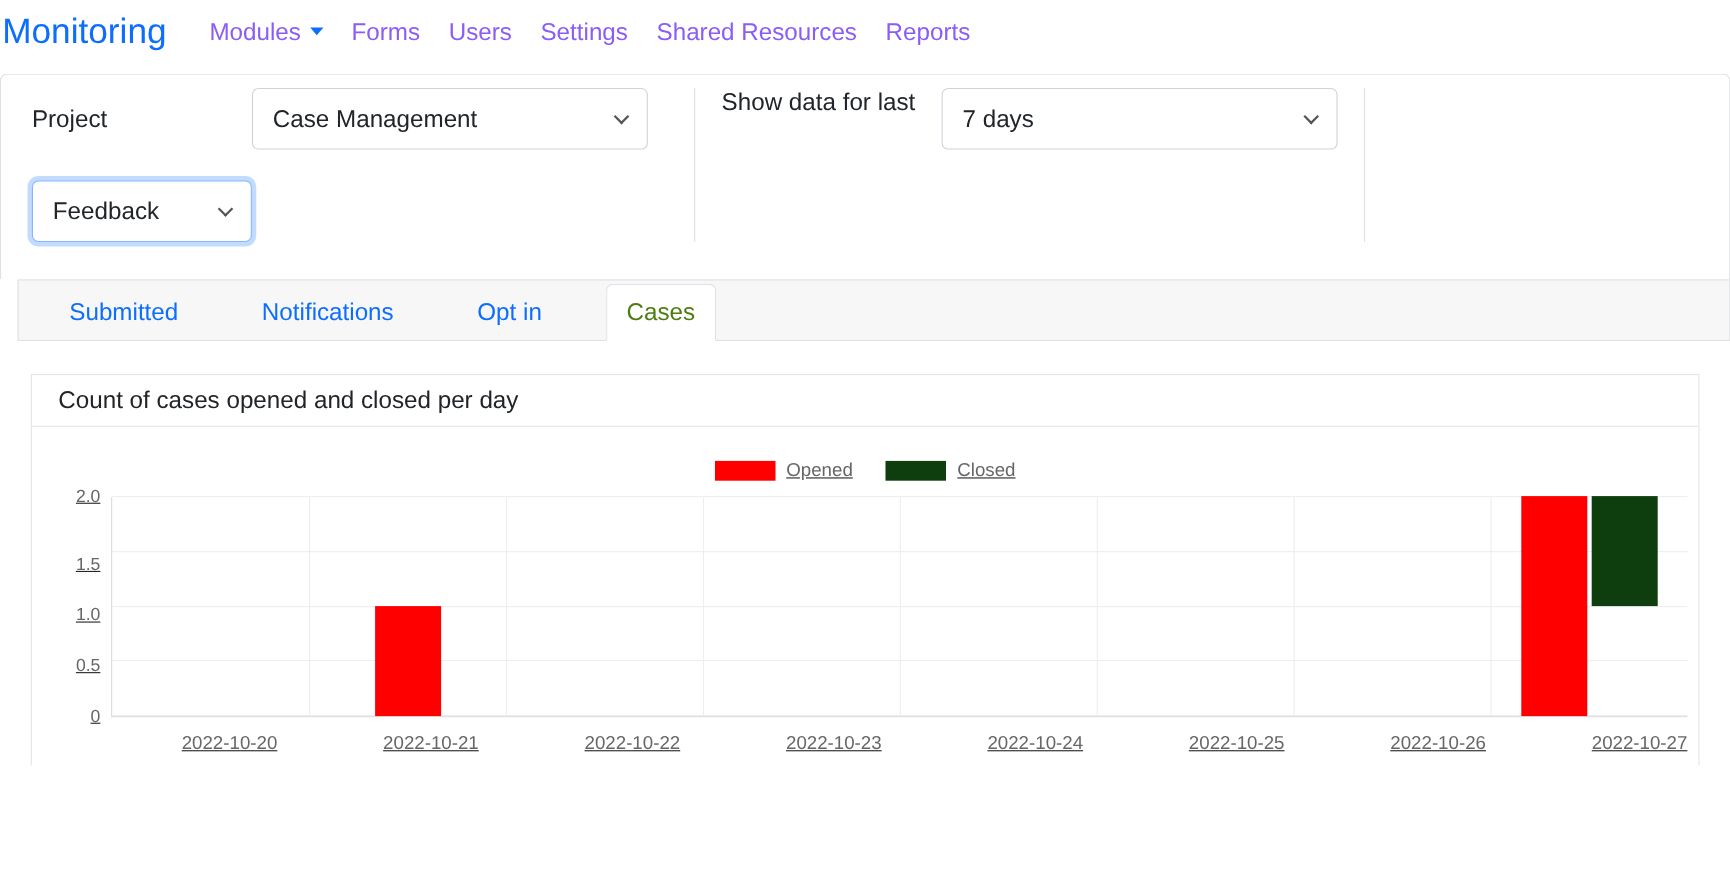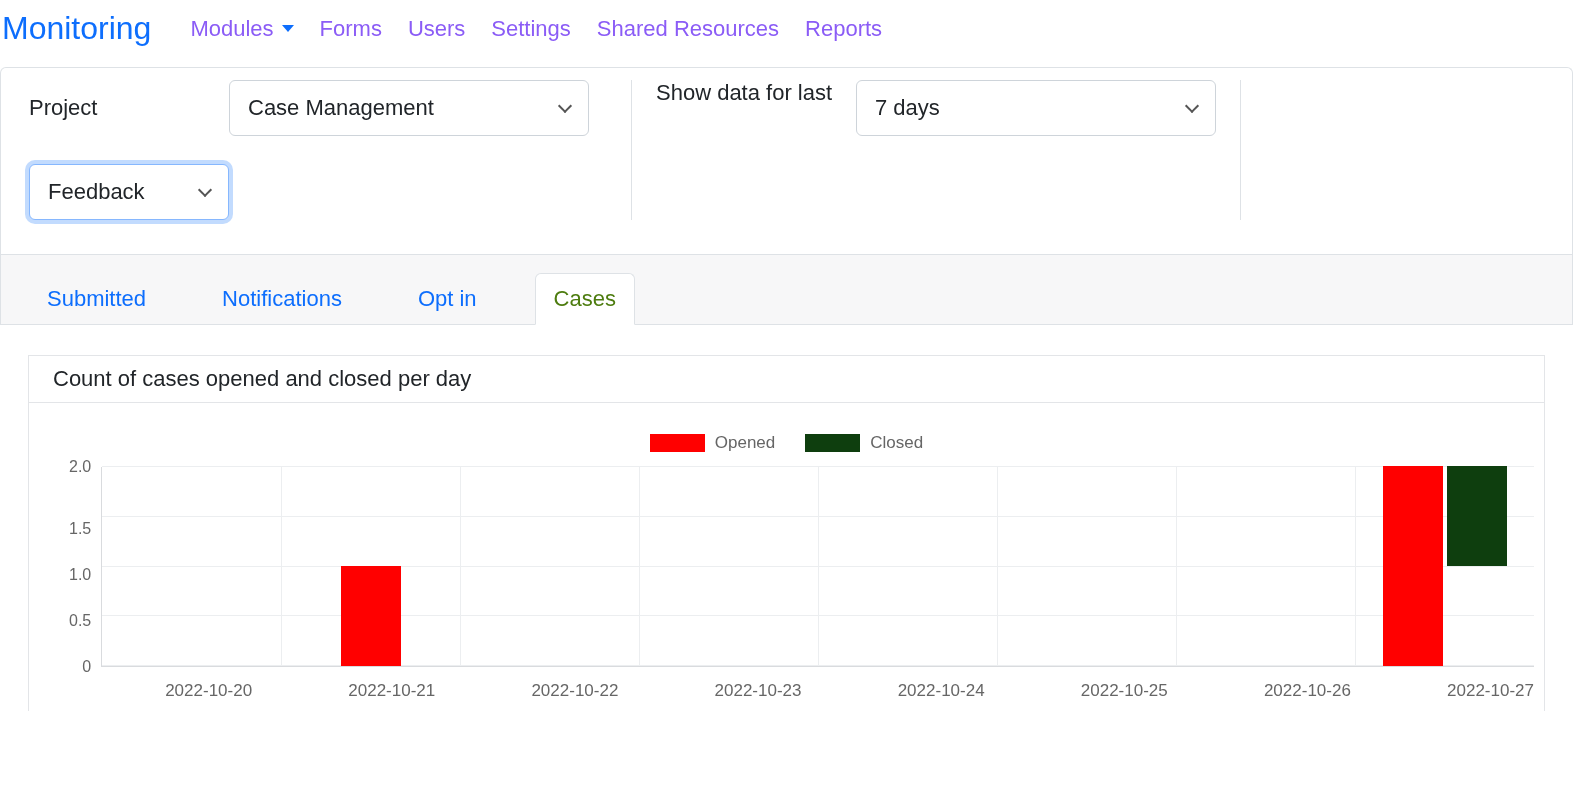--- a/index.html
+++ b/index.html
@@ -92,23 +92,24 @@
     border-color: #86b7fe;
     box-shadow: 0 0 0 4px rgba(13,110,253,.25);
   }
   .tab-bar {
     background: #f7f7f8;
     border: 1px solid #dee2e6;
     border-left: 1px solid #dee2e6;
     border-right: 1px solid #dee2e6;
     display: flex;
     padding-left: 28px;
-    padding-top: 18px;
+    padding-top: 3px;
     gap: 40px;
     align-items: flex-end;
+    margin-left: 16px;
   }
   .tab {
     font-size: 22px;
     color: #0d6efd;
     padding: 12px 18px;
     cursor: pointer;
   }
   .tab.active {
     color: #4d7c0f;
     background: #fff;
@@ -125,20 +126,21 @@
     border-bottom: 1px solid #e3e5e8;
     padding: 10px 24px;
     font-size: 22px;
     background: #fff;
   }
   .chart-area {
     border-left: 1px solid #e3e5e8;
     border-right: 1px solid #e3e5e8;
     padding: 30px 10px 10px 10px;
     position: relative;
+    text-decoration: underline;
   }
   .legend {
     display: flex;
     justify-content: center;
     gap: 30px;
     margin-bottom: 14px;
     font-size: 17px;
     color: #666;
   }
   .legend-item { display: flex; align-items: center; gap: 10px; }

